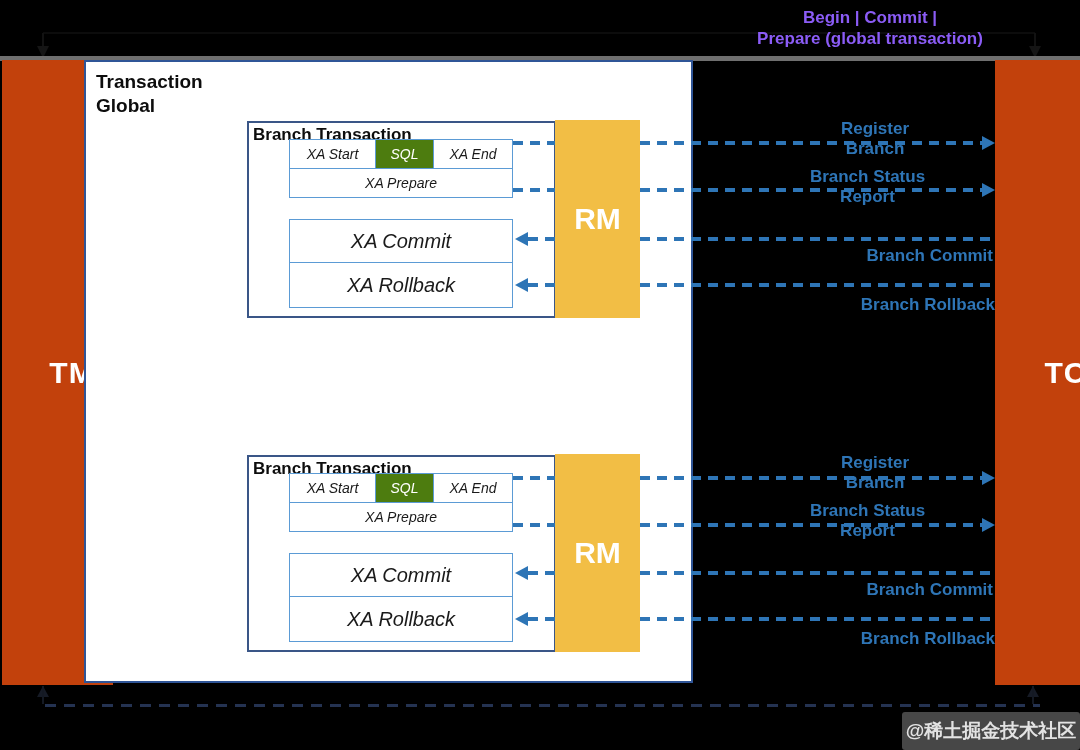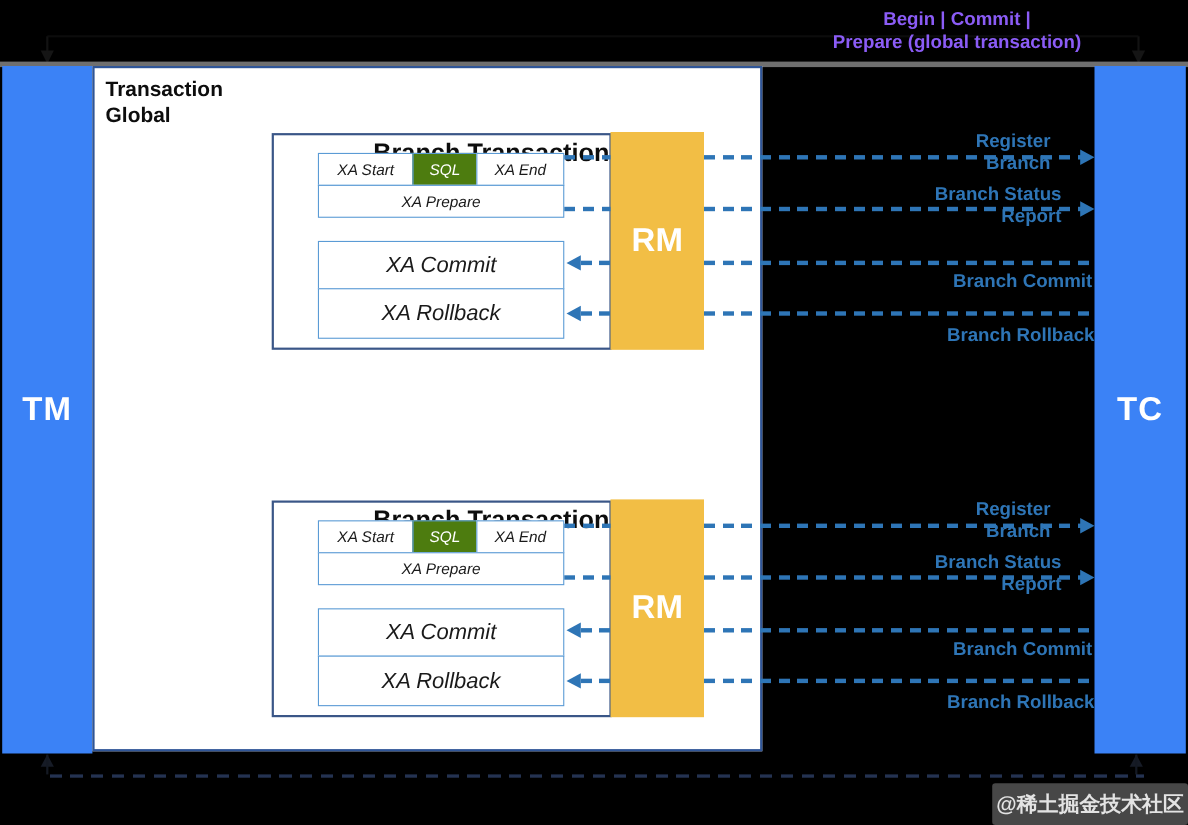--- a/index.html
+++ b/index.html
@@ -4,56 +4,56 @@
 <style>
   html,body{margin:0;padding:0;background:#000;}
   .canvas{position:relative;width:1080px;height:750px;background:#000;overflow:hidden;
           font-family:"Liberation Sans",sans-serif;}
   .abs{position:absolute;}
 
   
   .top-strip{left:0;top:56px;width:1080px;height:5px;background:#6f6f6f;}
 
   
-  .actor{background:#3b82f6;display:flex;align-items:center;justify-content:center;
-         color:#fff;font-weight:bold;font-size:30px;letter-spacing:1px;}
+  .actor{background:#c2410c;display:flex;align-items:center;justify-content:center;
+         color:#fff;font-weight:bold;font-size:30px;letter-spacing:1px;padding-left:29px;}
   .tm{left:2px;top:60px;width:82px;height:625px;}
   .tc{left:995px;top:60px;width:83px;height:625px;}
 
   
   .global-box{left:84px;top:60px;width:609px;height:623px;background:#fff;
               border:2px solid #2F5597;box-sizing:border-box;}
   .global-title{left:96px;top:70px;width:220px;font-weight:bold;font-size:19px;
                 color:#0d0d0d;line-height:24px;}
 
   
   .branch-box{width:309px;height:197px;border:2px solid #3A5687;background:#fff;
               box-sizing:border-box;}
-  .branch-title{font-weight:bold;font-size:23px;color:#0d0d0d;padding:2px 0 0 4px;text-align:right;}
+  .branch-title{font-weight:bold;font-size:17px;color:#0d0d0d;padding:2px 0 0 4px;}
 
   .cell{border:1.5px solid #5B9BD5;background:#fff;box-sizing:border-box;
         display:flex;align-items:center;justify-content:center;
         font-style:italic;color:#1a1a1a;}
   .cell.small{font-size:14px;}
   .cell.big{font-size:20px;}
   .cell.green{background:#4d7c0f;color:#fff;border-color:#5B9BD5;}
 
   
   .rm{background:#F2BE45;display:flex;align-items:center;justify-content:center;
       color:#fff;font-weight:bold;font-size:30px;z-index:5;}
 
   
   .dash{height:4px;background:repeating-linear-gradient(90deg,#2E75B6 0 10px,transparent 10px 17px);z-index:6;}
   .tri-r{width:0;height:0;border-top:7px solid transparent;border-bottom:7px solid transparent;
          border-left:13px solid #2E75B6;z-index:6;}
   .tri-l{width:0;height:0;border-top:7px solid transparent;border-bottom:7px solid transparent;
          border-right:13px solid #2E75B6;z-index:6;}
 
   .arrow-label{color:#2E75B6;font-weight:bold;font-size:17px;line-height:20px;
-               text-align:right;z-index:7;}
+               text-align:center;z-index:7;}
   .arrow-label.right{text-align:right;}
 
   
   .top-hline{left:43px;top:32px;width:992px;height:2px;background:#0c0c0c;}
   .top-vline{width:2px;height:15px;background:#121212;top:33px;}
   .tri-down{width:0;height:0;border-left:6px solid transparent;border-right:6px solid transparent;
             border-top:12px solid #151515;top:46px;}
   .top-label{left:720px;top:7px;width:300px;text-align:center;color:#8b5cf6;
              font-weight:bold;font-size:17px;line-height:21px;}
   .bottom-dash{left:45px;top:704px;width:995px;height:3px;

